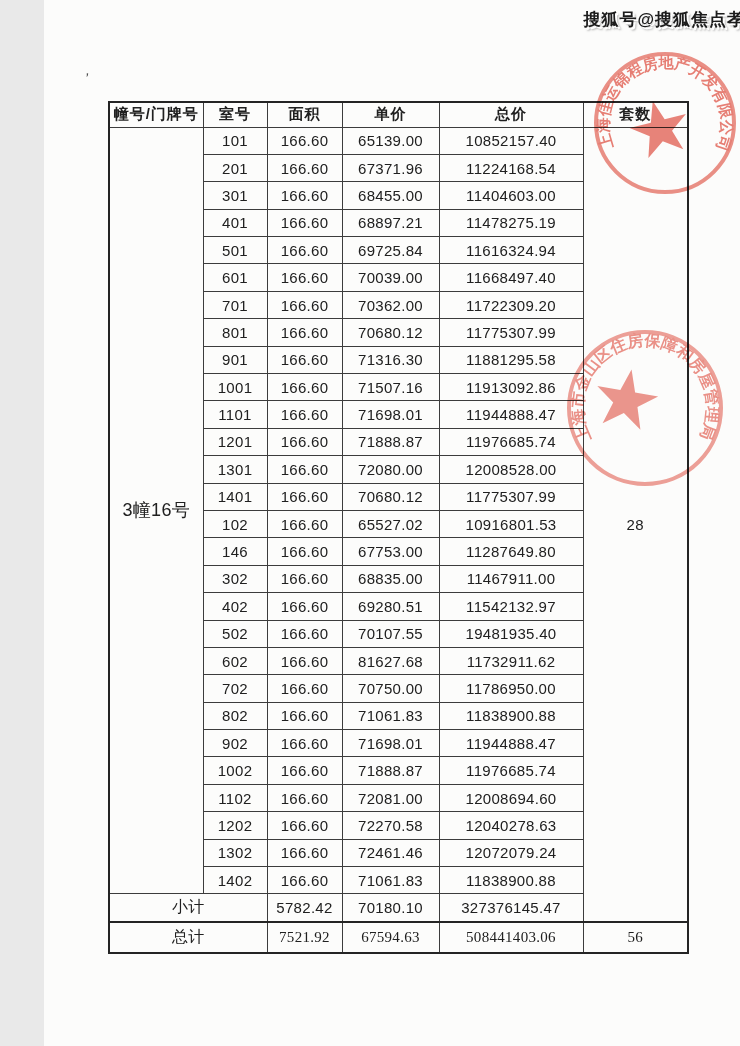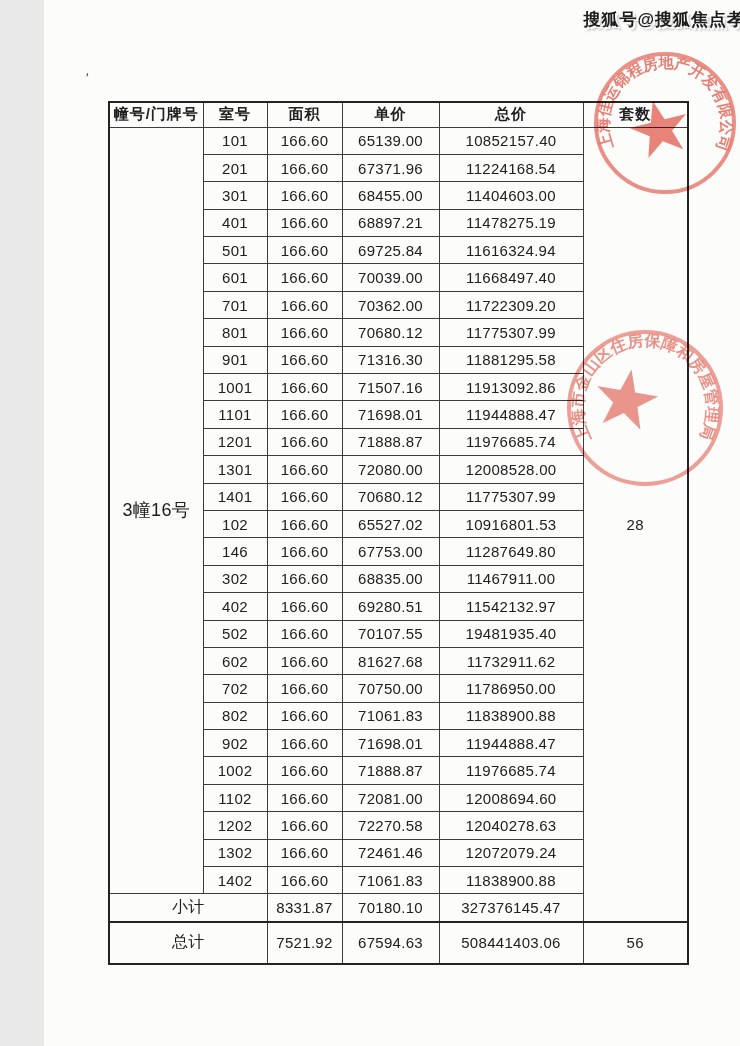--- a/index.html
+++ b/index.html
@@ -36,21 +36,21 @@
     padding:0; color:#202020;
     font-weight:normal;
     height:27.4px;
     letter-spacing:.3px;
   }
   table.price thead th { height:25px; font-weight:600; letter-spacing:1px; }
   td.building { font-weight:bold; font-size:18px; letter-spacing:0; }
   td.count { font-size:15px; }
   tr.subtotal-row td { height:28px; }
   tr.subtotal-row td, tr.total-row td { letter-spacing:.3px; }
-  tr.total-row td { height:42px; border-top:2px solid #242424; }
+  tr.total-row td { height:31px; border-top:2px solid #242424;font-family:Liberation Serif, serif; }
   td.sum-label { font-size:16px; letter-spacing:1px; }
   
   .stamp { position:absolute; mix-blend-mode:multiply; pointer-events:none; }
   .stamp-1 { left:540px; top:42px; opacity:.82; }
   .stamp-2 { left:518px; top:325px; opacity:.7; }
 </style>
 </head>
 <body>
 
 <div class="page">
@@ -243,21 +243,21 @@
           <td>12072079.24</td>
         </tr>
         <tr>
           <td>1402</td>
           <td>166.60</td>
           <td>71061.83</td>
           <td>11838900.88</td>
         </tr>
         <tr class="subtotal-row">
         <td colspan="2" class="sum-label">小计</td>
-        <td>8331.87</td>
+        <td>5782.42</td>
         <td>70180.10</td>
         <td>327376145.47</td>
       </tr>
       <tr class="total-row">
         <td colspan="2" class="sum-label">总计</td>
         <td>7521.92</td>
         <td>67594.63</td>
         <td>508441403.06</td>
         <td>56</td>
       </tr>

